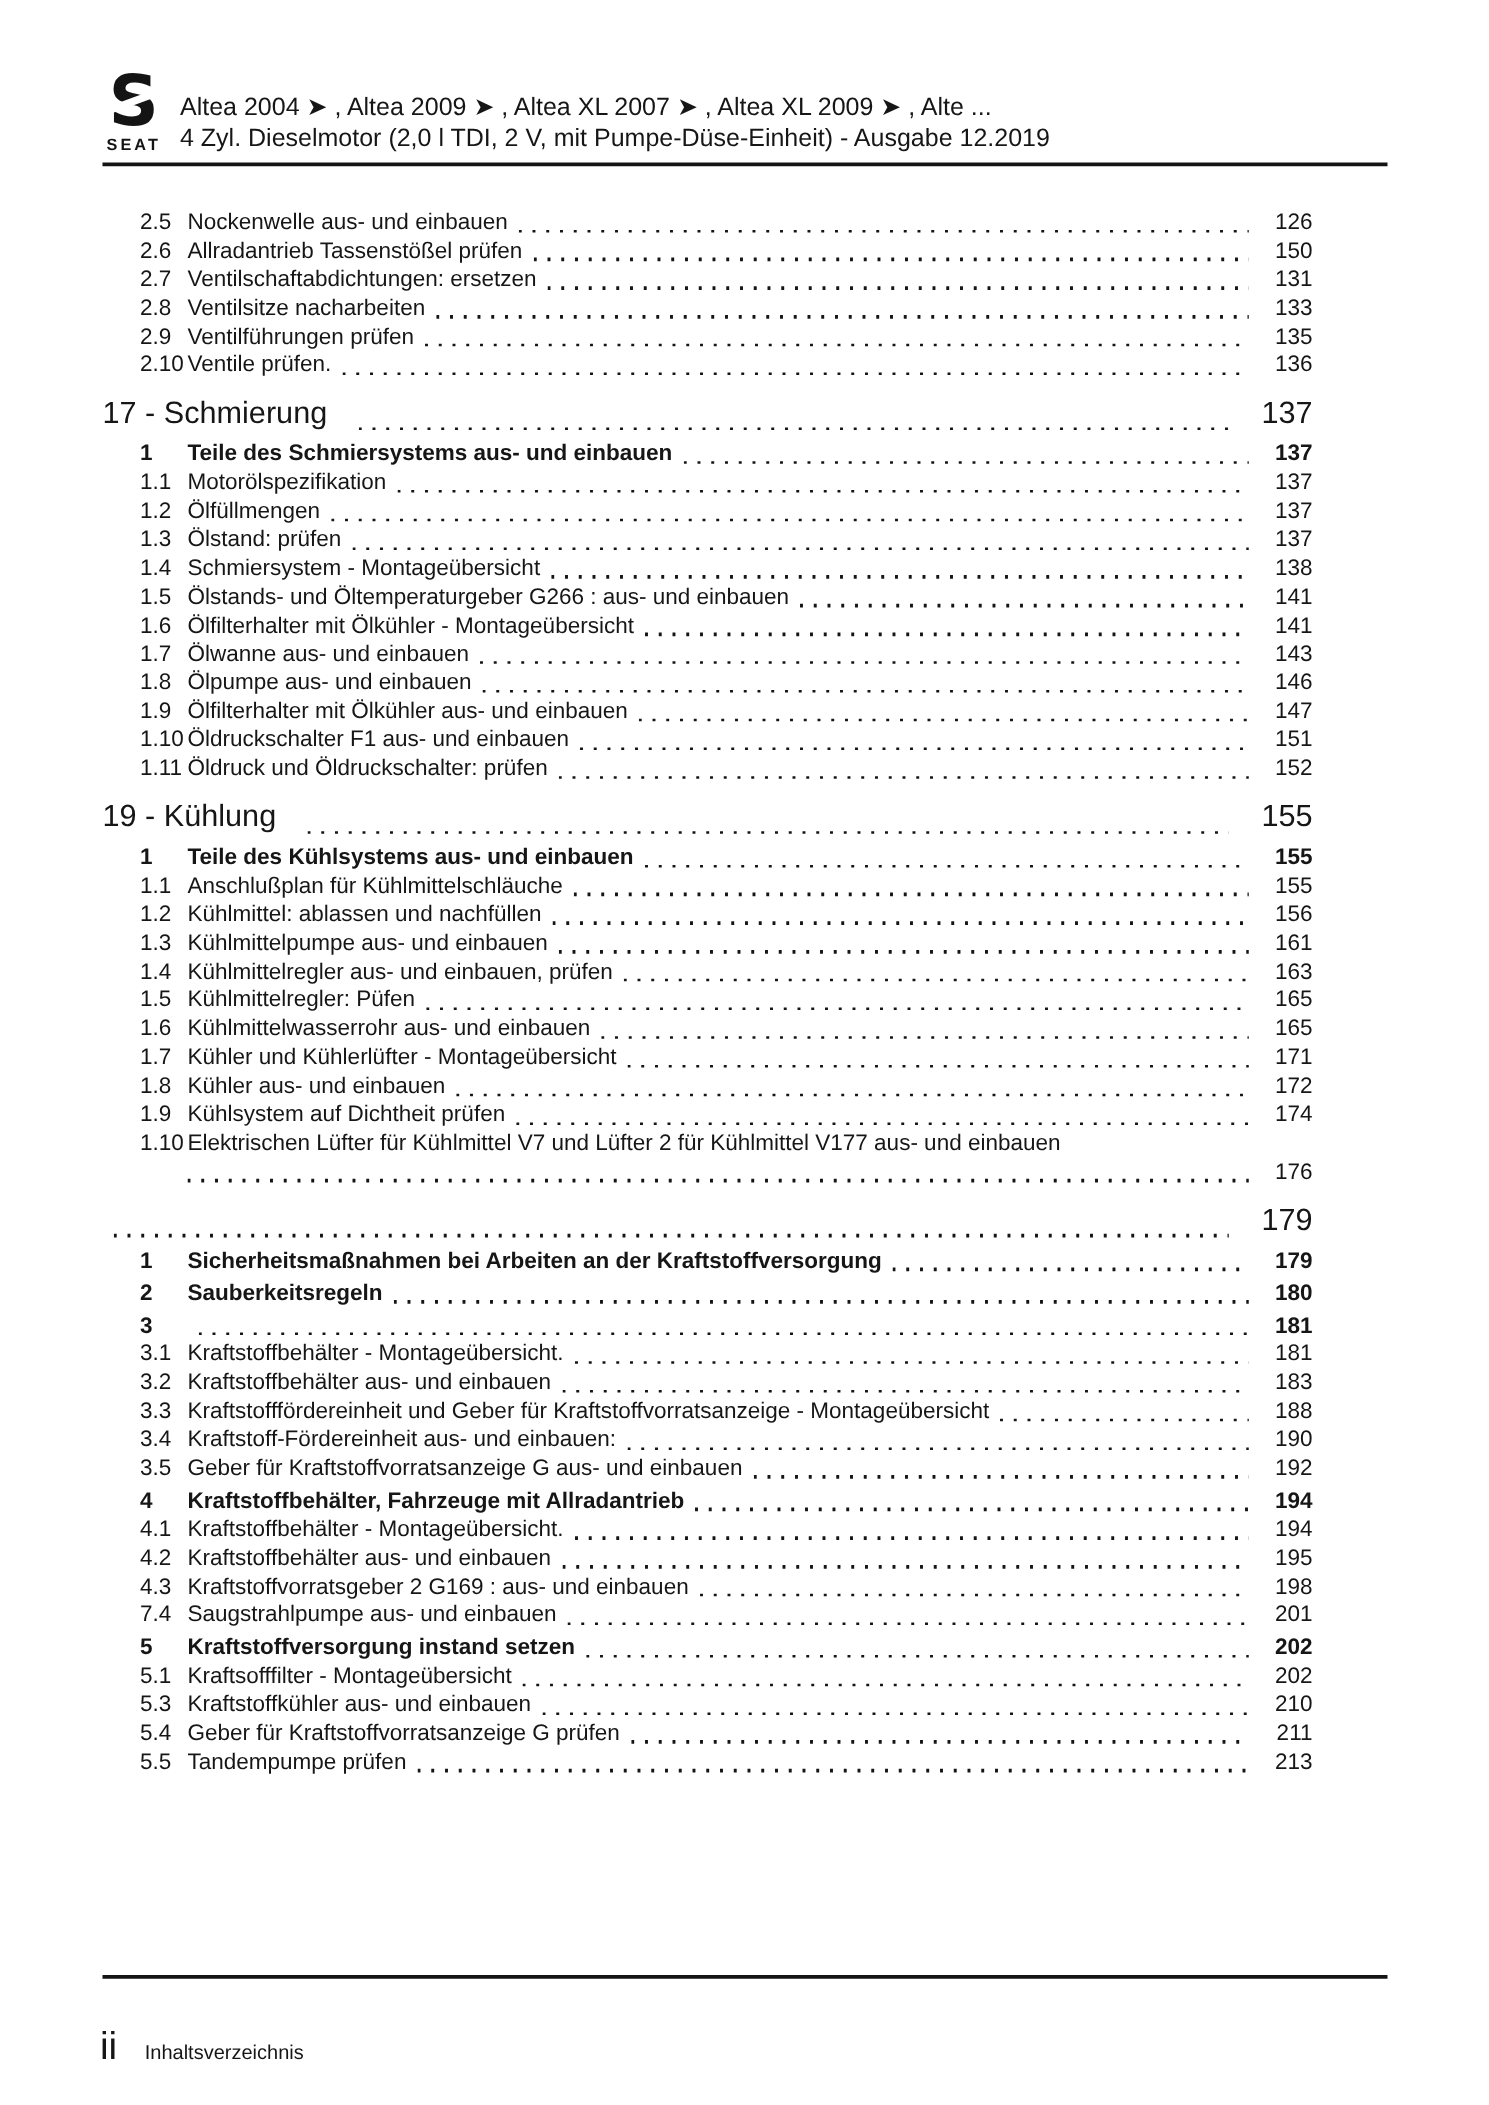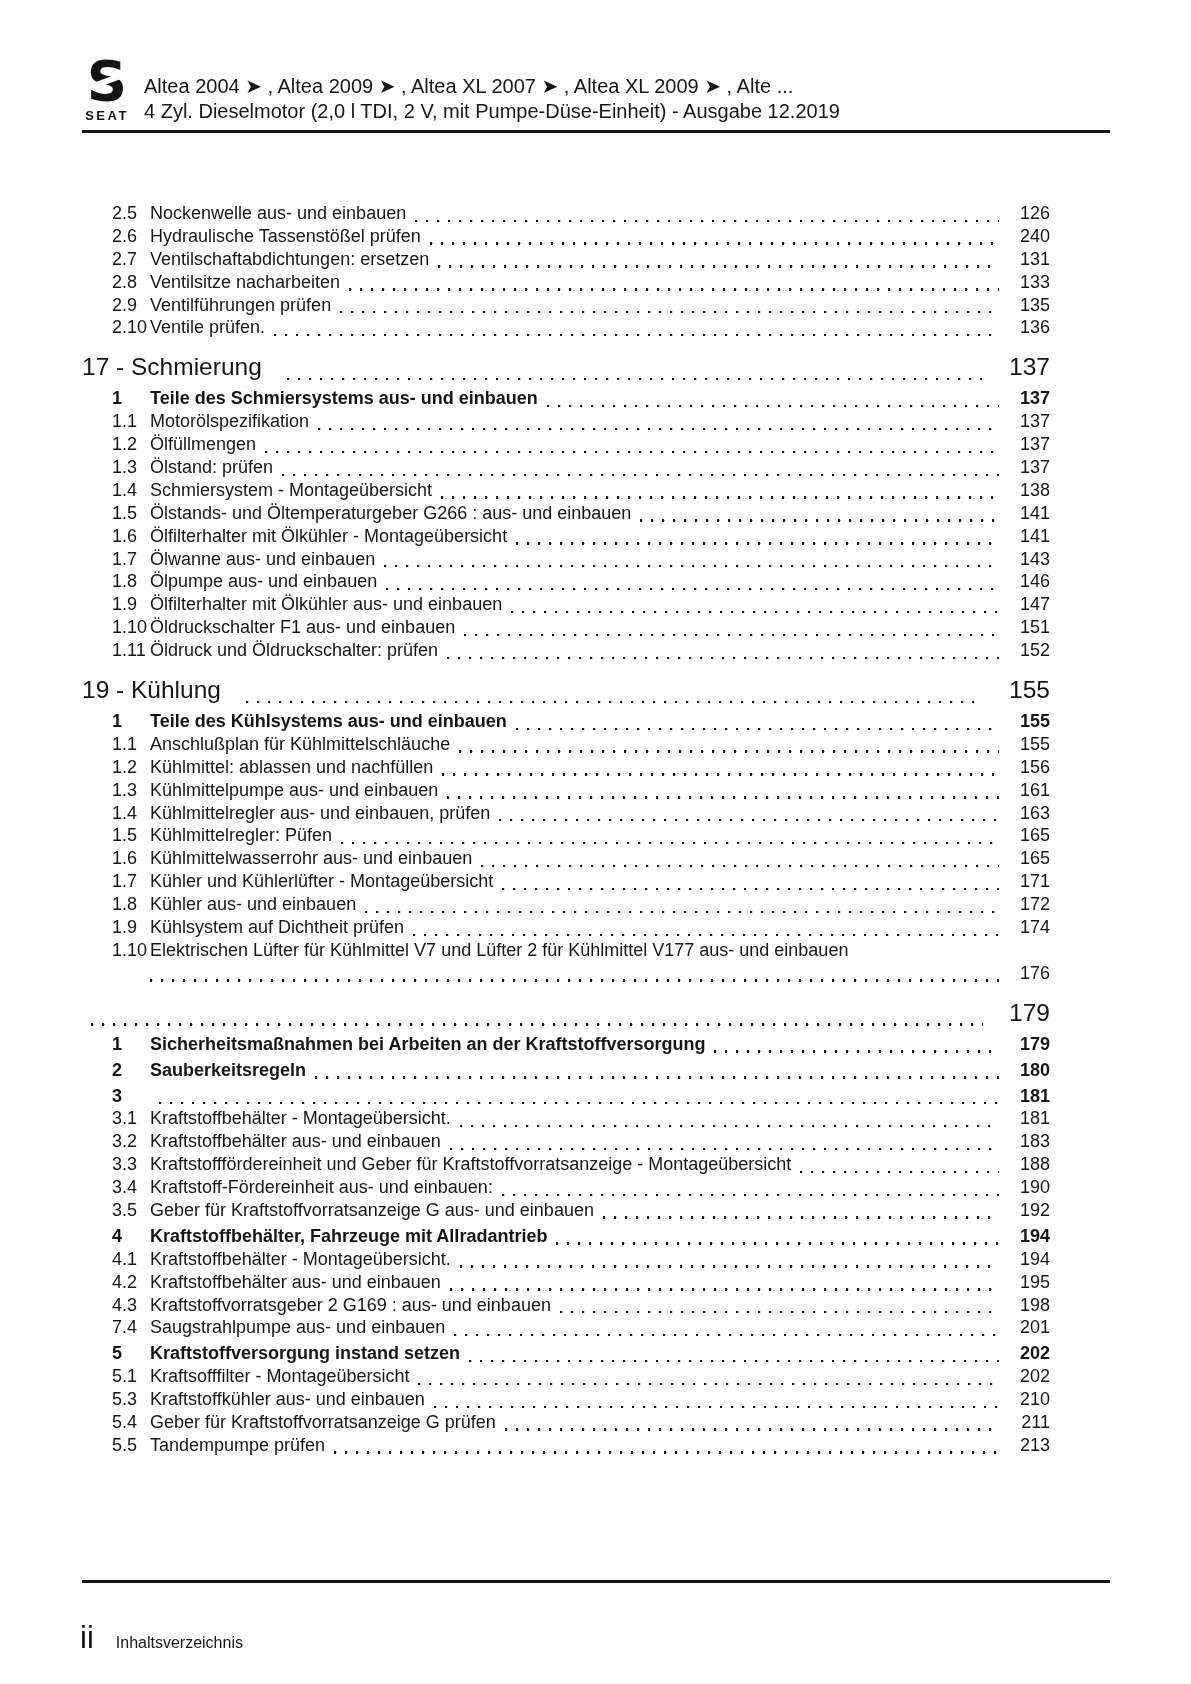--- a/index.html
+++ b/index.html
@@ -13,21 +13,21 @@
   }
   
   .header{
     position:absolute;left:84px;top:54px;right:81px;
     display:flex;align-items:flex-end;gap:14px;
   }
   .logo{flex:none;line-height:0;}
   .titles{font-size:20px;line-height:24.5px;padding-bottom:1px;white-space:nowrap;}
   .header-rule{position:absolute;left:82px;right:81px;top:130px;height:3px;background:#141414;}
   
-  .toc{position:absolute;left:82px;top:167px;right:81px;padding-right:60px;margin-top:36px;}
+  .toc{position:absolute;left:82px;top:167px;right:81px;padding-right:60px;}
   .toc-row{
     display:flex;align-items:baseline;
     height:22.9px;line-height:21px;
     font-size:18px;
     padding-left:30px;
     white-space:pre;
   }
   .toc-row .num{flex:none;width:38px;}
   .toc-row .title{flex:none;}
   .toc-row.bold{font-weight:bold;margin-top:3px;}
@@ -71,21 +71,21 @@
     <div class="titles">
       <div>Altea 2004 ➤ , Altea 2009 ➤ , Altea XL 2007 ➤ , Altea XL 2009 ➤ , Alte ...</div>
       <div>4 Zyl. Dieselmotor (2,0 l TDI, 2 V, mit Pumpe-Düse-Einheit) - Ausgabe 12.2019</div>
     </div>
   </div>
 
   <div class="header-rule"></div>
 
   <main class="toc" id="toc">
       <div class="toc-row"><span class="num">2.5</span><span class="title">Nockenwelle aus- und einbauen</span><span class="leader"></span><span class="page-num">126</span></div>
-      <div class="toc-row"><span class="num">2.6</span><span class="title">Hydraulische Tassenstößel prüfen</span><span class="leader"></span><span class="page-num">240</span></div>
+      <div class="toc-row"><span class="num">2.6</span><span class="title">Allradantrieb Tassenstößel prüfen</span><span class="leader"></span><span class="page-num">150</span></div>
       <div class="toc-row"><span class="num">2.7</span><span class="title">Ventilschaftabdichtungen: ersetzen</span><span class="leader"></span><span class="page-num">131</span></div>
       <div class="toc-row"><span class="num">2.8</span><span class="title">Ventilsitze nacharbeiten</span><span class="leader"></span><span class="page-num">133</span></div>
       <div class="toc-row"><span class="num">2.9</span><span class="title">Ventilführungen prüfen</span><span class="leader"></span><span class="page-num">135</span></div>
       <div class="toc-row"><span class="num">2.10</span><span class="title">Ventile prüfen.</span><span class="leader"></span><span class="page-num">136</span></div>
       <div class="toc-section"><span class="sec-label">17 - Schmierung</span><span class="leader"></span><span class="page-num">137</span></div>
       <div class="toc-row bold"><span class="num">1</span><span class="title">Teile des Schmiersystems aus- und einbauen</span><span class="leader"></span><span class="page-num">137</span></div>
       <div class="toc-row"><span class="num">1.1</span><span class="title">Motorölspezifikation</span><span class="leader"></span><span class="page-num">137</span></div>
       <div class="toc-row"><span class="num">1.2</span><span class="title">Ölfüllmengen</span><span class="leader"></span><span class="page-num">137</span></div>
       <div class="toc-row"><span class="num">1.3</span><span class="title">Ölstand: prüfen</span><span class="leader"></span><span class="page-num">137</span></div>
       <div class="toc-row"><span class="num">1.4</span><span class="title">Schmiersystem - Montageübersicht</span><span class="leader"></span><span class="page-num">138</span></div>

